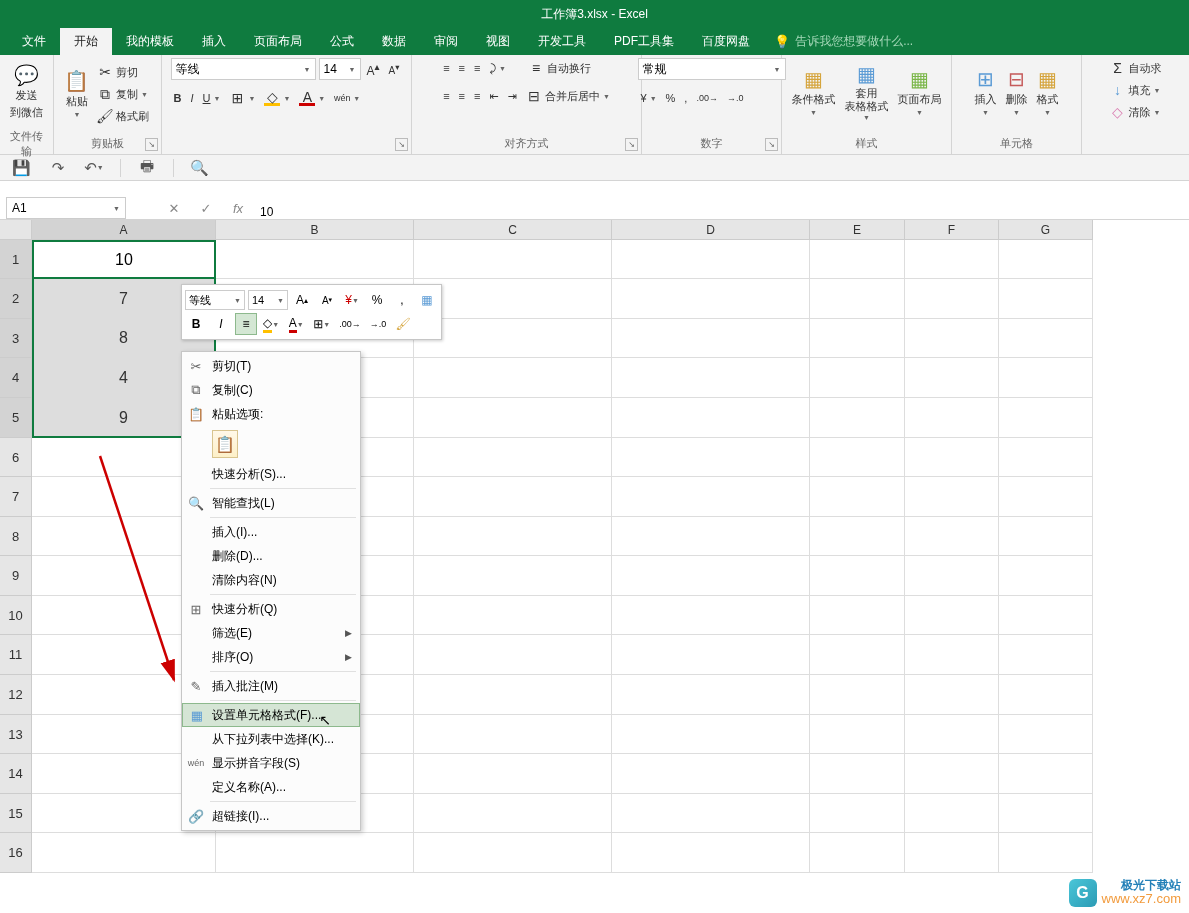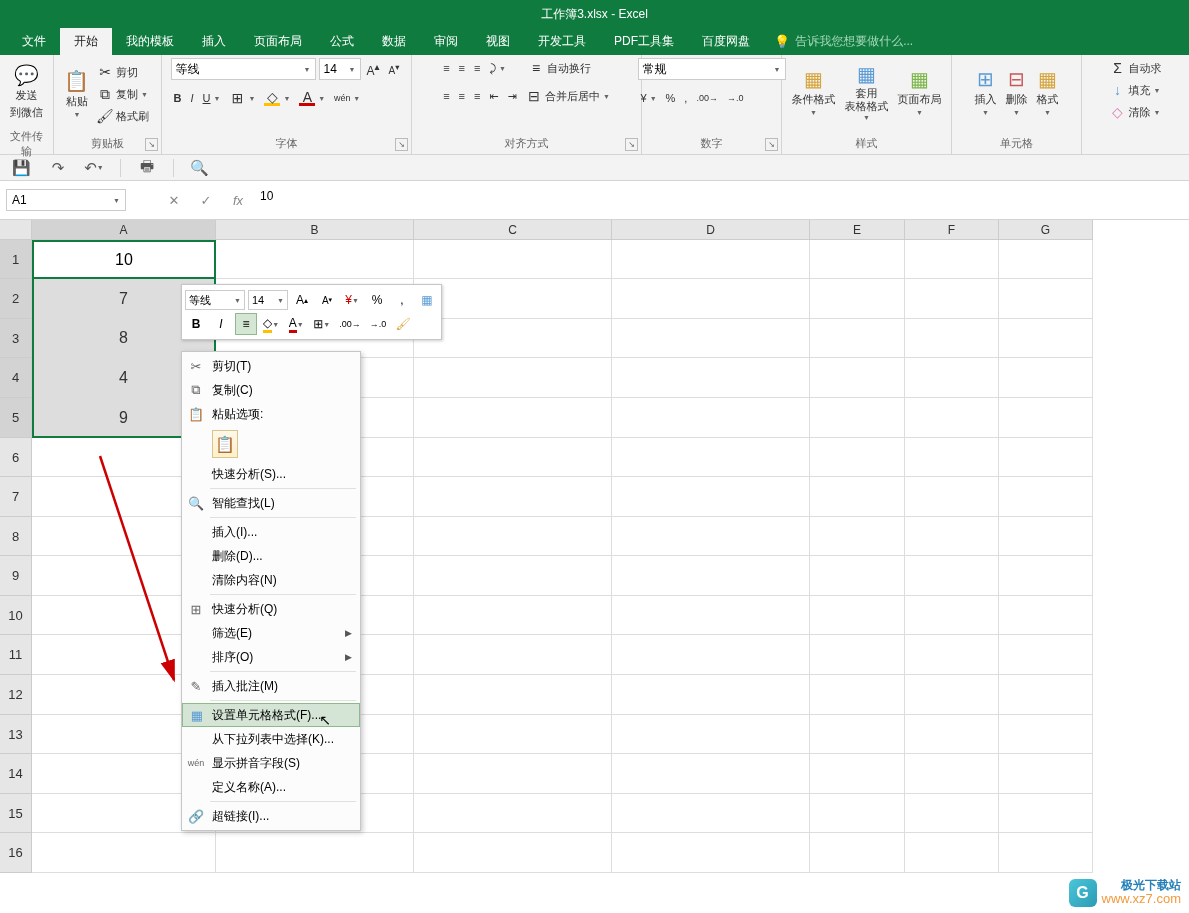--- a/index.html
+++ b/index.html
@@ -28,21 +28,21 @@
 .dropdown-arrow { font-size: 7px; color: #666; }
 .fontbox { height: 22px; border: 1px solid #ccc; background: #fff; font-size: 12px; display: flex; align-items: center; padding: 0 4px; }
 .dialoglauncher { position: absolute; bottom: 3px; right: 3px; width: 13px; height: 13px; border: 1px solid #bbb; font-size: 8px; display: flex; align-items: center; justify-content: center; color: #666; }
 
 
 .qat { height: 26px; background: #f3f3f3; border-bottom: 1px solid #d4d4d4; display: flex; align-items: center; padding-left: 12px; gap: 16px; }
 .qatbtn { width: 20px; height: 20px; display: flex; align-items: center; justify-content: center; color: #555; font-size: 15px; }
 .qat-sep { width: 1px; height: 18px; background: #d4d4d4; }
 
 
-.fbar { height: 31px; border-bottom: 1px solid #d4d4d4; display: flex; align-items: flex-start; margin-top: 8px; }
+.fbar { height: 31px; border-bottom: 1px solid #d4d4d4; display: flex; align-items: flex-end; margin-top: 8px; }
 .namebox { width: 120px; height: 22px; border: 1px solid #ccc; display: flex; align-items: center; padding: 0 5px; font-size: 12px; margin-left: 6px; justify-content: space-between; }
 .fbarbtn { width: 28px; height: 22px; display: flex; align-items: center; justify-content: center; color: #888; font-size: 13px; margin-left: 4px; }
 .formulainput { flex: 1; padding: 0 8px; font-size: 12px; }
 
 
 .grid { position: relative; }
 .corner { position: absolute; top: 0; left: 0; width: 32px; height: 20px; background: #e6e6e6; border-right: 1px solid #ccc; border-bottom: 1px solid #ccc; }
 .colheads { position: absolute; top: 0; left: 32px; display: flex; }
 .colhead { height: 20px; border-right: 1px solid #ccc; border-bottom: 1px solid #ccc; background: #e6e6e6; display: flex; align-items: center; justify-content: center; font-size: 12px; color: #333; }
 .colhead.sel { background: #d3d3d3; }
@@ -210,21 +210,20 @@
         <div class="smallbtn">
             <span class="ico" style="border-bottom:3px solid #c00">A</span>
             <span class="dropdown-arrow">▼</span>
           </div>
         <div class="smallbtn">
             <span class="ico" style="font-size:9px">wén</span>
             <span class="dropdown-arrow">▼</span>
           </div>
       </div>
     </div>
-    <div class="riblabel">字体</div>
     <div class="dialoglauncher">↘</div>
   </div>
 
   <div class="ribgroup" style="width:230px">
     <div class="ribcol">
       <div class="ribrow">
         <div class="smallbtn">
             <span>≡</span>
           </div>
         <div class="smallbtn">

